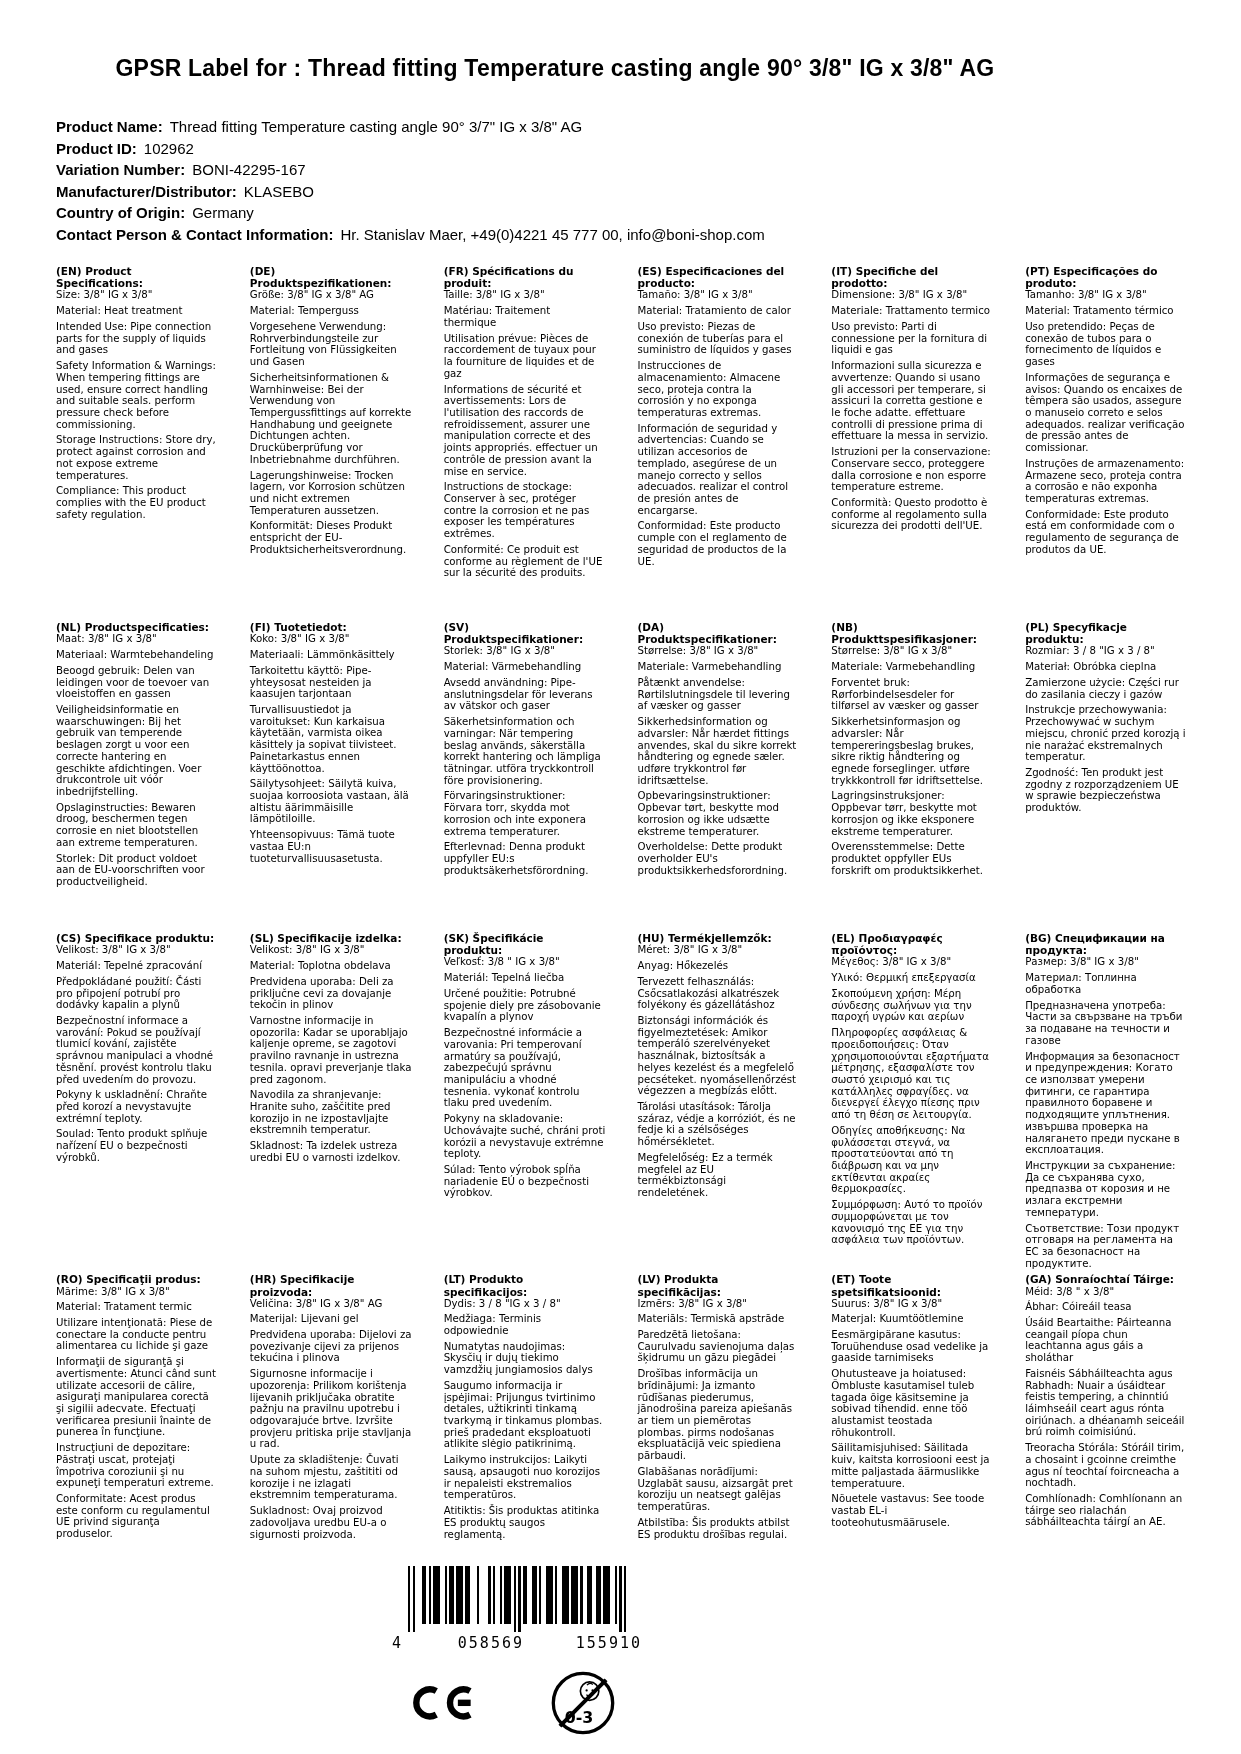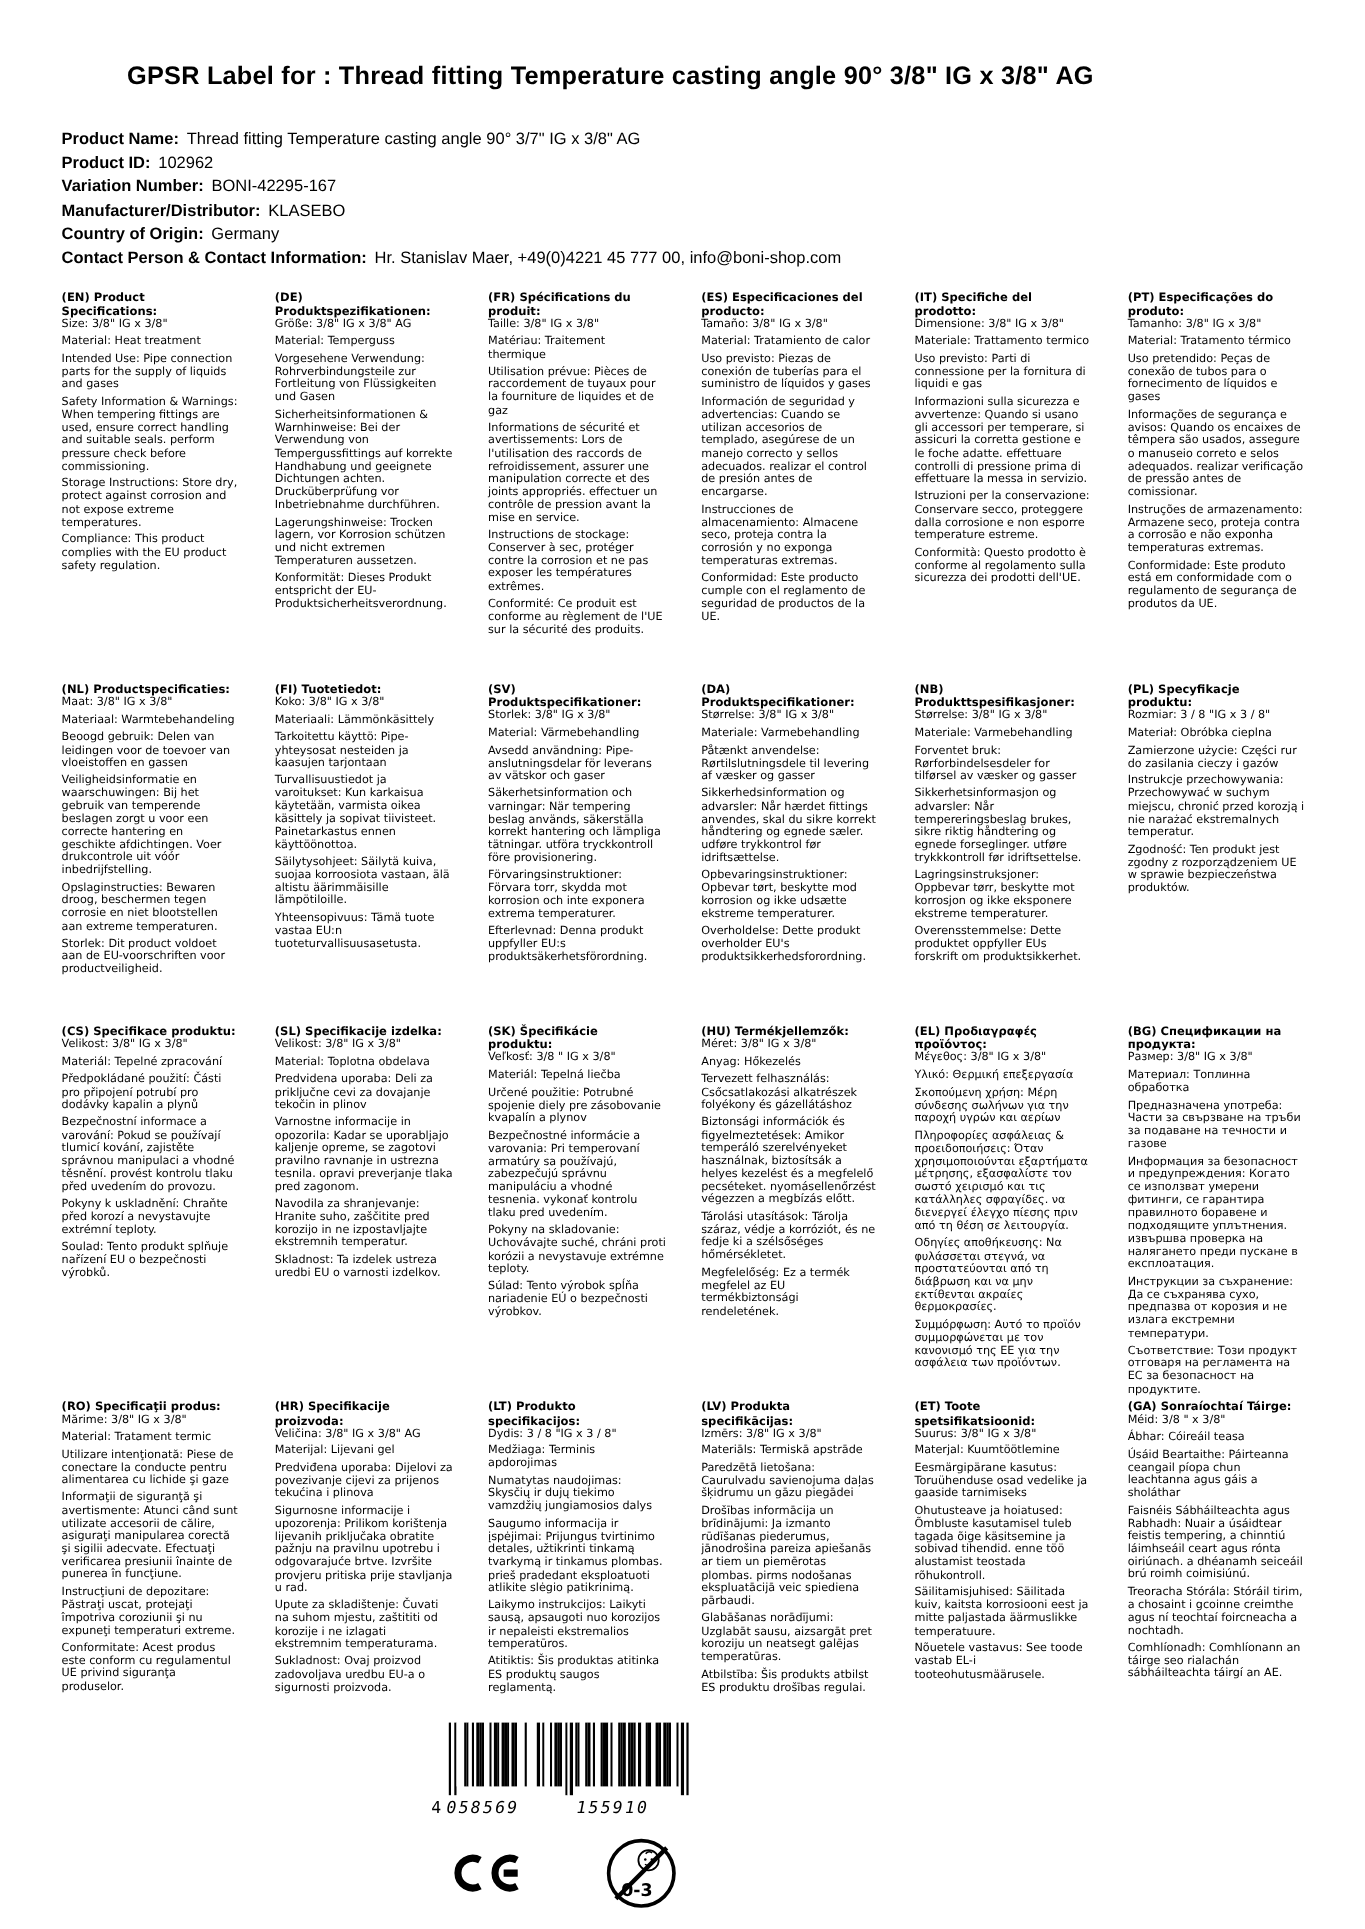--- a/index.html
+++ b/index.html
@@ -30,21 +30,21 @@
   .spec-block p { margin:0 0 4px 0; }
 
   .bottom { margin:22px 0 0 392px; width:250px; font-family:"DejaVu Sans",sans-serif; }
   .barcode-bars { display:flex; align-items:flex-start; height:58px; margin-left:16px; overflow:visible; }
   .barcode-bars span { flex:none; width:2.3px; height:58px; }
   .barcode-bars .bar { background:#000; }
   .barcode-bars .sp  { background:#fff; }
   .barcode-bars .tall { height:66px; }
   .barcode-digits { display:flex; margin-top:10px; font-family:"DejaVu Sans Mono",monospace; font-size:15px; }
   .bd-first { width:14px; }
-  .bd-group { flex:1; text-align:left; letter-spacing:2px;font-style:italic; }
+  .bd-group { flex:1; text-align:right; letter-spacing:2px; }
 
   .symbols { display:flex; align-items:center; gap:78px; margin:18px 0 0 16px; }
   .ce-mark { width:64px; height:58px; }
   .age-mark { width:66px; height:66px; }
 </style>
 </head>
 <body>
 
 <div class="page">
 
@@ -99,22 +99,22 @@
       <p>Utilisation prévue: Pièces de raccordement de tuyaux pour la fourniture de liquides et de gaz</p>
       <p>Informations de sécurité et avertissements: Lors de l'utilisation des raccords de refroidissement, assurer une manipulation correcte et des joints appropriés. effectuer un contrôle de pression avant la mise en service.</p>
       <p>Instructions de stockage: Conserver à sec, protéger contre la corrosion et ne pas exposer les températures extrêmes.</p>
       <p>Conformité: Ce produit est conforme au règlement de l'UE sur la sécurité des produits.</p>
     </div>
       <div class="spec-block">
       <div class="spec-header">(ES) Especificaciones del producto:</div>
       <p>Tamaño: 3/8" IG x 3/8"</p>
       <p>Material: Tratamiento de calor</p>
       <p>Uso previsto: Piezas de conexión de tuberías para el suministro de líquidos y gases</p>
+      <p>Instrucciones de almacenamiento: Almacene seco, proteja contra la corrosión y no exponga temperaturas extremas.</p>
       <p>Información de seguridad y advertencias: Cuando se utilizan accesorios de templado, asegúrese de un manejo correcto y sellos adecuados. realizar el control de presión antes de encargarse.</p>
-      <p>Instrucciones de almacenamiento: Almacene seco, proteja contra la corrosión y no exponga temperaturas extremas.</p>
       <p>Conformidad: Este producto cumple con el reglamento de seguridad de productos de la UE.</p>
     </div>
       <div class="spec-block">
       <div class="spec-header">(IT) Specifiche del prodotto:</div>
       <p>Dimensione: 3/8" IG x 3/8"</p>
       <p>Materiale: Trattamento termico</p>
       <p>Uso previsto: Parti di connessione per la fornitura di liquidi e gas</p>
       <p>Informazioni sulla sicurezza e avvertenze: Quando si usano gli accessori per temperare, si assicuri la corretta gestione e le foche adatte. effettuare controlli di pressione prima di effettuare la messa in servizio.</p>
       <p>Istruzioni per la conservazione: Conservare secco, proteggere dalla corrosione e non esporre temperature estreme.</p>
       <p>Conformità: Questo prodotto è conforme al regolamento sulla sicurezza dei prodotti dell'UE.</p>
@@ -249,21 +249,21 @@
       <p>Veličina: 3/8" IG x 3/8" AG</p>
       <p>Materijal: Lijevani gel</p>
       <p>Predviđena uporaba: Dijelovi za povezivanje cijevi za prijenos tekućina i plinova</p>
       <p>Sigurnosne informacije i upozorenja: Prilikom korištenja lijevanih priključaka obratite pažnju na pravilnu upotrebu i odgovarajuće brtve. Izvršite provjeru pritiska prije stavljanja u rad.</p>
       <p>Upute za skladištenje: Čuvati na suhom mjestu, zaštititi od korozije i ne izlagati ekstremnim temperaturama.</p>
       <p>Sukladnost: Ovaj proizvod zadovoljava uredbu EU-a o sigurnosti proizvoda.</p>
     </div>
       <div class="spec-block">
       <div class="spec-header">(LT) Produkto specifikacijos:</div>
       <p>Dydis: 3 / 8 "IG x 3 / 8"</p>
-      <p>Medžiaga: Terminis apdorojimas</p>
+      <p>Medžiaga: Terminis odpowiednie</p>
       <p>Numatytas naudojimas: Skysčių ir dujų tiekimo vamzdžių jungiamosios dalys</p>
       <p>Saugumo informacija ir įspėjimai: Prijungus tvirtinimo detales, užtikrinti tinkamą tvarkymą ir tinkamus plombas. prieš pradedant eksploatuoti atlikite slėgio patikrinimą.</p>
       <p>Laikymo instrukcijos: Laikyti sausą, apsaugoti nuo korozijos ir nepaleisti ekstremalios temperatūros.</p>
       <p>Atitiktis: Šis produktas atitinka ES produktų saugos reglamentą.</p>
     </div>
       <div class="spec-block">
       <div class="spec-header">(LV) Produkta specifikācijas:</div>
       <p>Izmērs: 3/8" IG x 3/8"</p>
       <p>Materiāls: Termiskā apstrāde</p>
       <p>Paredzētā lietošana: Caurulvadu savienojuma daļas šķidrumu un gāzu piegādei</p>

